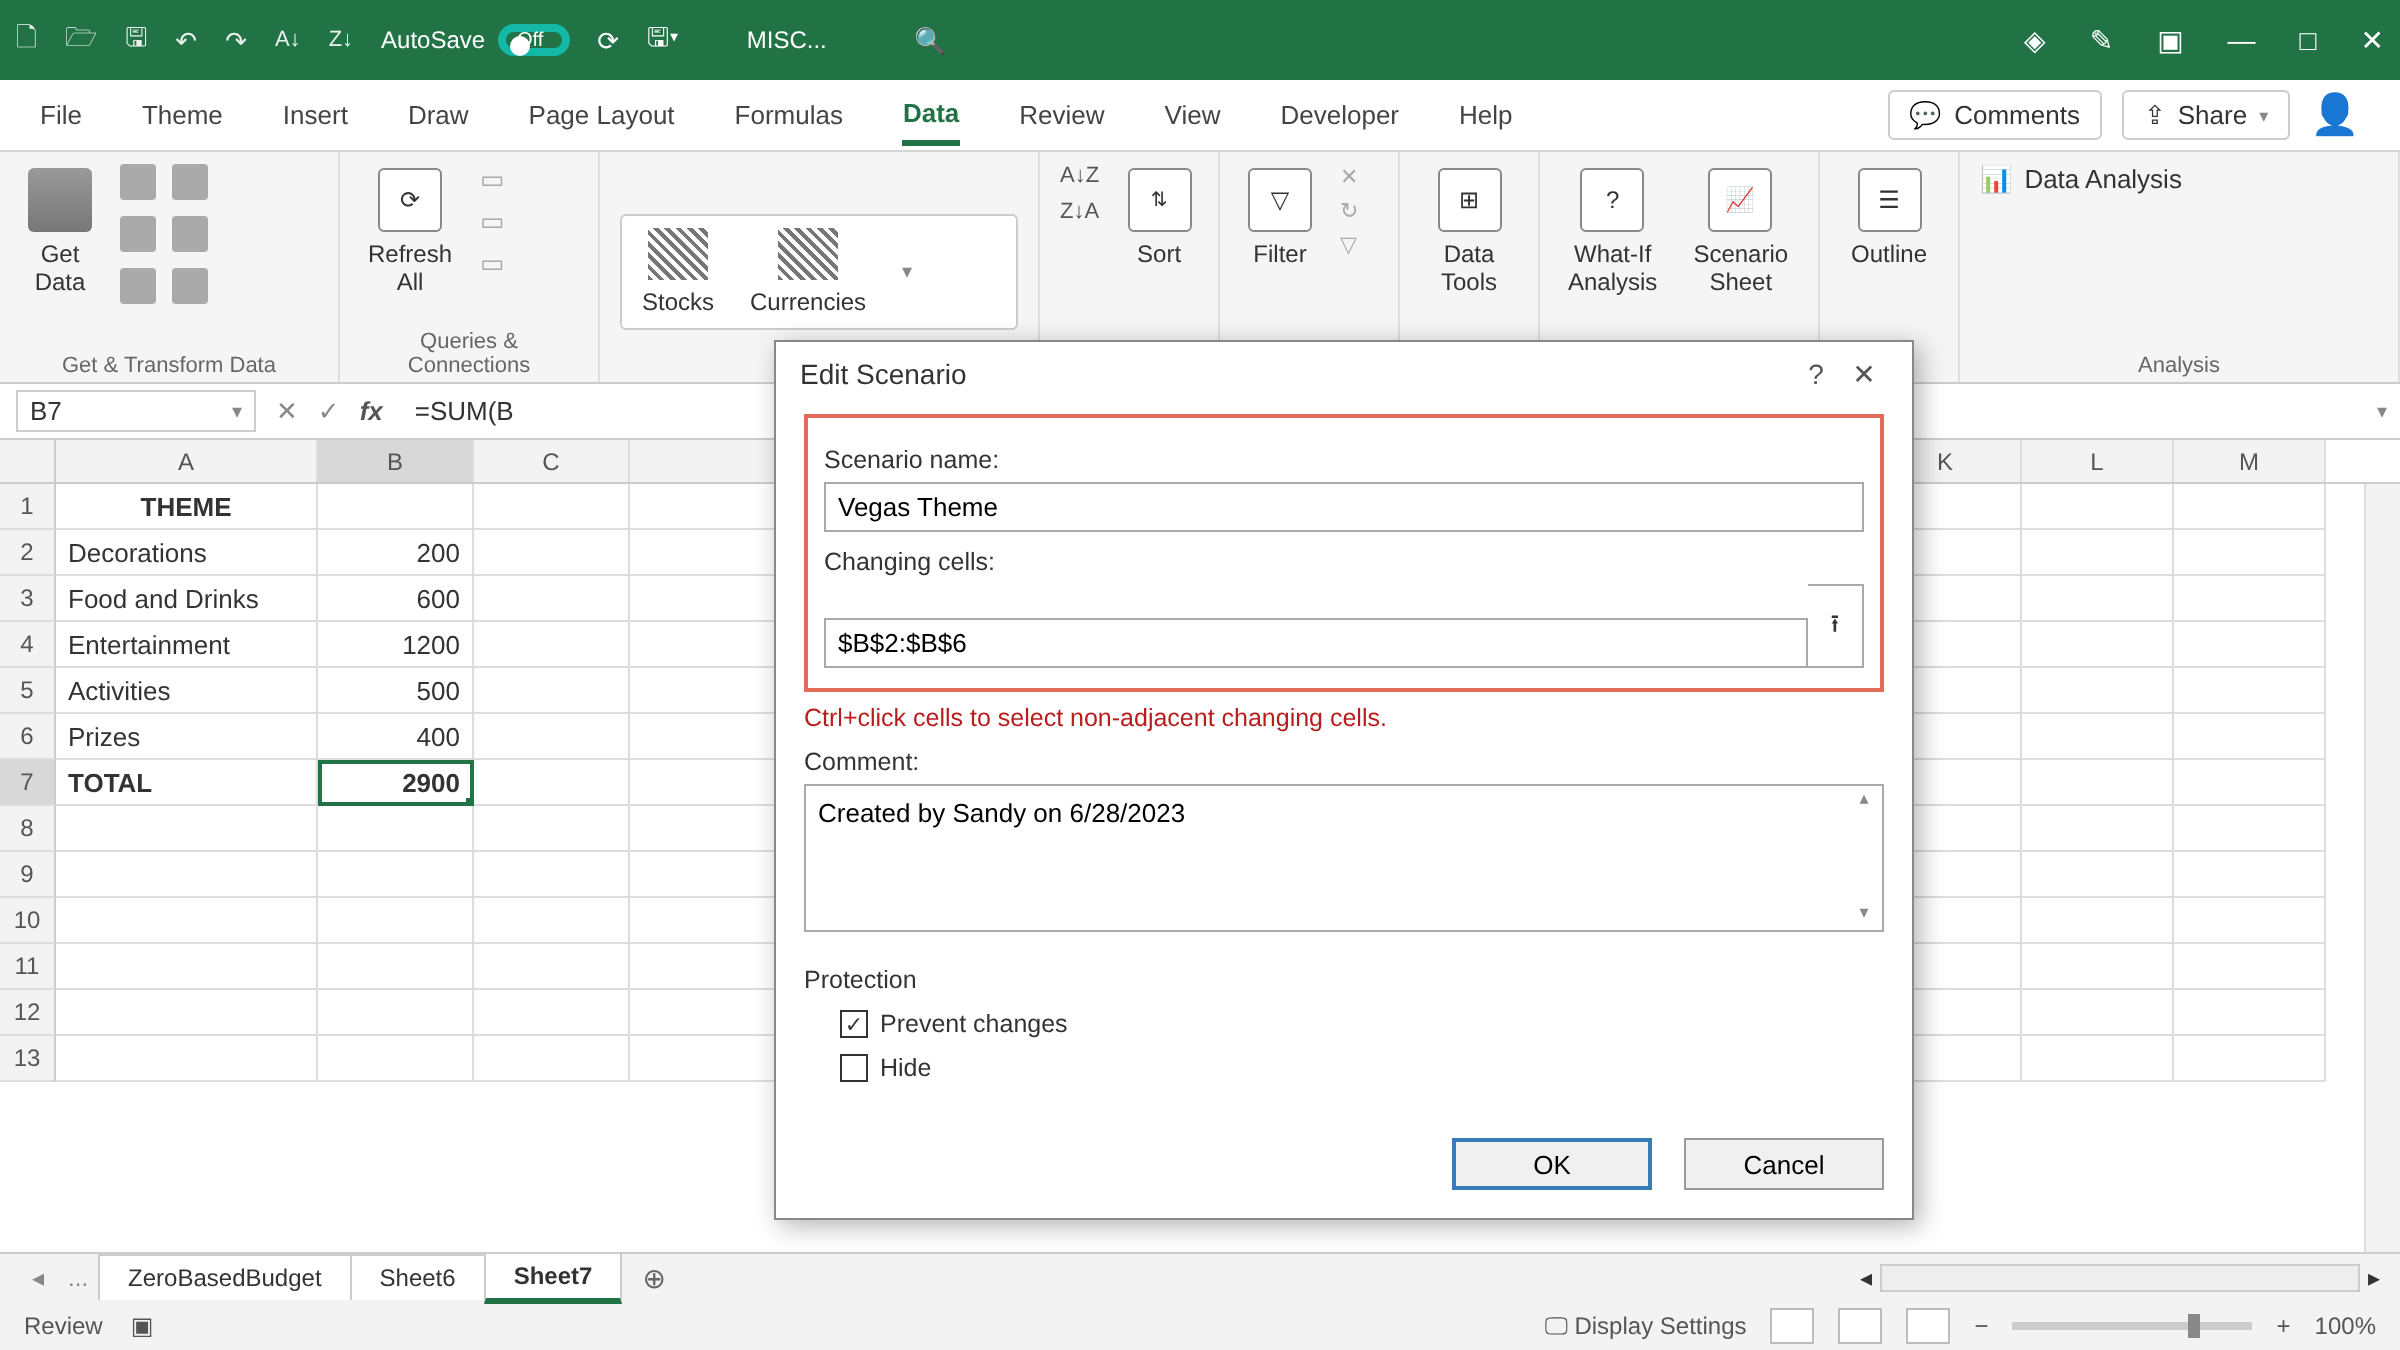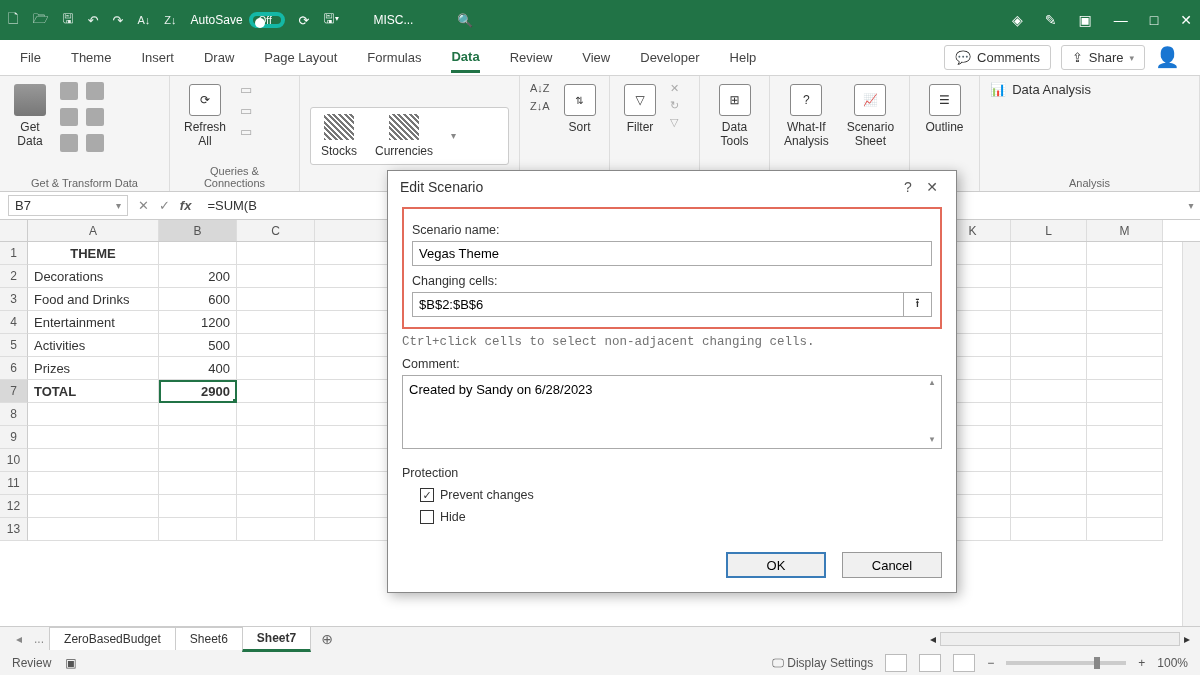--- a/index.html
+++ b/index.html
@@ -65,23 +65,23 @@
 
 .dialog { position:absolute; left:387px; top:170px; width:570px; background:#fff; border:1px solid #888; box-shadow: 3px 3px 12px rgba(0,0,0,.3); z-index:100; }
 .dialog-title { display:flex; align-items:center; padding: 8px 12px; font-size:14px; }
 .dialog-title .spacer { flex:1; }
 .dialog-title .dlg-btn { width:24px; text-align:center; color:#555; }
 .dialog-body { padding: 4px 14px 14px; font-size: 12.5px; color:#333; }
 .dialog-body label { display:block; margin: 8px 0 4px; }
 .dialog-body input[type=text] { width:100%; padding:4px 6px; border:1px solid #aaa; font-size:13px; font-family:inherit; }
 .highlight-group { border: 2px solid #e36b5a; padding: 6px 8px 10px; margin-bottom:6px; }
 .cellref-row { display:flex; }
-.cellref-row input { flex:1; }
+.cellref-row input { flex:1;margin-top:17px; }
 .cellref-row .picker { width:28px; border:1px solid #aaa; border-left:none; display:flex; align-items:center; justify-content:center; }
-.hint { margin: 6px 0 2px; color:#737373;font-family:Liberation Mono, monospace; }
+.hint { margin: 6px 0 2px; color:#b91c1c; }
 .dialog textarea { width:100%; height:74px; border:1px solid #aaa; padding:6px; font-size:13px; font-family:inherit; resize:none; }
 .textarea-wrap { position:relative; }
 .textarea-wrap .scroll-up,.textarea-wrap .scroll-down { position:absolute; right:2px; width:16px; height:16px; font-size:9px; color:#888; text-align:center; }
 .textarea-wrap .scroll-up { top:2px; } .textarea-wrap .scroll-down { bottom:2px; }
 .fieldset-label { margin-top:14px; }
 .checkbox-row { display:flex; align-items:center; gap:6px; margin:8px 0 0 18px; }
 .checkbox-row .cb { width:14px; height:14px; border:1px solid #333; display:flex; align-items:center; justify-content:center; font-size:11px; }
 .dialog-buttons { display:flex; justify-content:flex-end; gap:16px; margin-top:28px; }
 .dialog-buttons button { width:100px; height:26px; background:#f0f0f0; border:1px solid #999; font-size:13px; }
 .dialog-buttons button.primary { border:2px solid #3a7cb8; }

